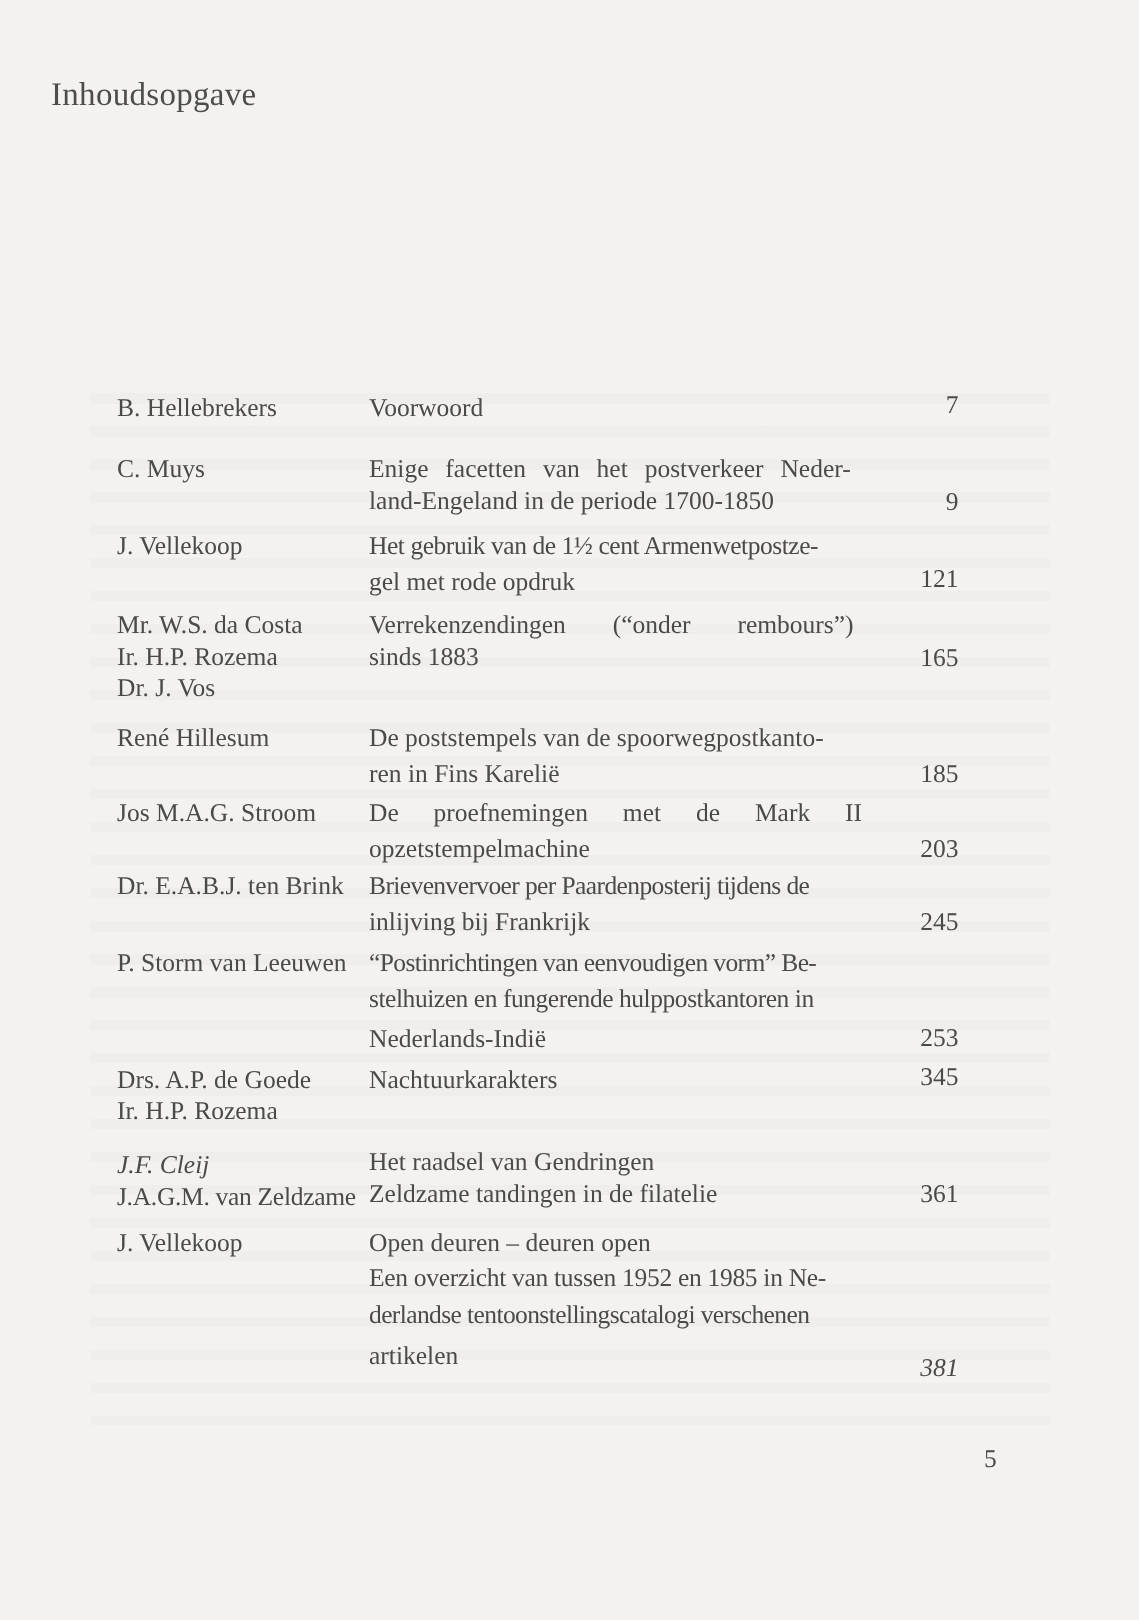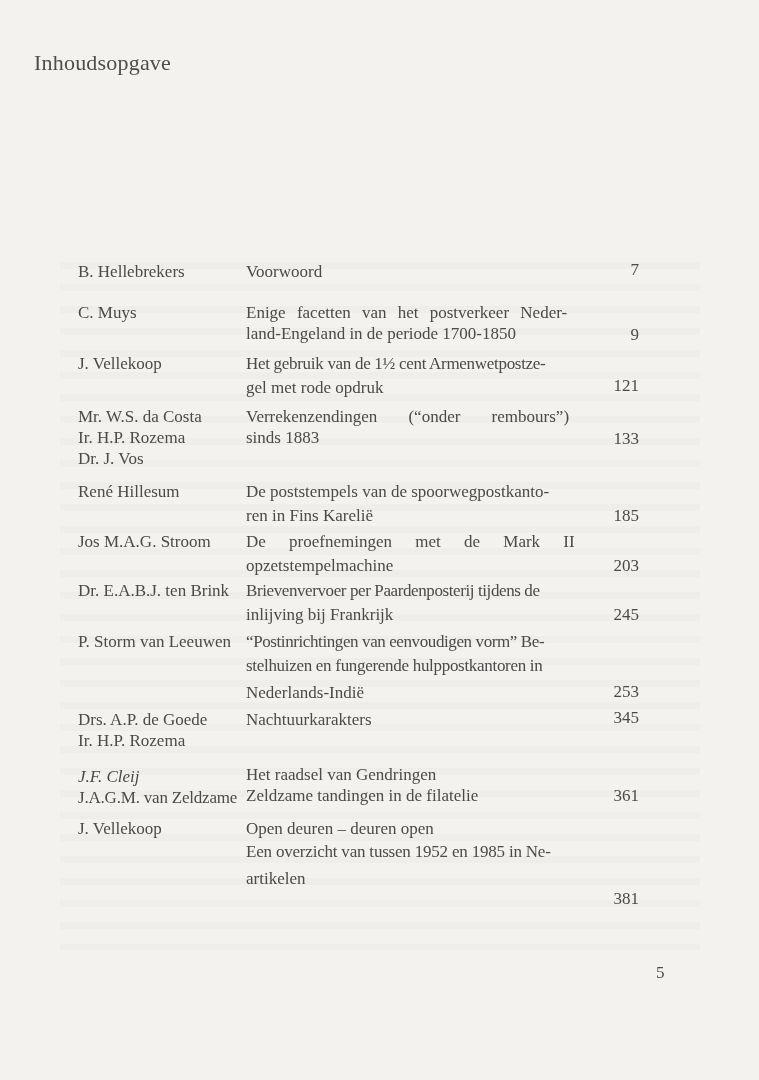--- a/index.html
+++ b/index.html
@@ -133,21 +133,21 @@
   <div class="entry" style="top:406px;">
     <div class="authors">
       <div>Mr. W.S. da Costa</div>
       <div>Ir. H.P. Rozema</div>
       <div>Dr. J. Vos</div>
     </div>
     <div class="title">
       <div style="word-spacing:27px;">Verrekenzendingen (“onder rembours”)</div>
       <div>sinds 1883</div>
     </div>
-    <div class="page" style="top:22px;">133</div>
+    <div class="page" style="top:22px;">165</div>
   </div>
 
   <div class="entry" style="top:481px;">
     <div class="authors">
       <div>René Hillesum</div>
     </div>
     <div class="title">
       <div>De poststempels van de spoorwegpostkanto-</div>
       <div style="padding-top:3px;">ren in Fins Karelië</div>
     </div>
@@ -211,20 +211,21 @@
     <div class="page" style="top:21px;">361</div>
   </div>
 
   <div class="entry" style="top:818px;">
     <div class="authors">
       <div>J. Vellekoop</div>
     </div>
     <div class="title">
       <div>Open deuren – deuren open</div>
       <div style="padding-top:2px;letter-spacing:-0.2px;">Een overzicht van tussen 1952 en 1985 in Ne-</div>
+      <div style="padding-top:4px;letter-spacing:-0.4px;">derlandse tentoonstellingscatalogi verschenen</div>
       <div style="padding-top:6px;">artikelen</div>
     </div>
-    <div class="page" style="top:70px;">381</div>
+    <div class="page" style="top:83px;font-style:italic;">381</div>
   </div>
 
 </div>
 
 <div class="page-number">5</div>
 
 </body></html>

